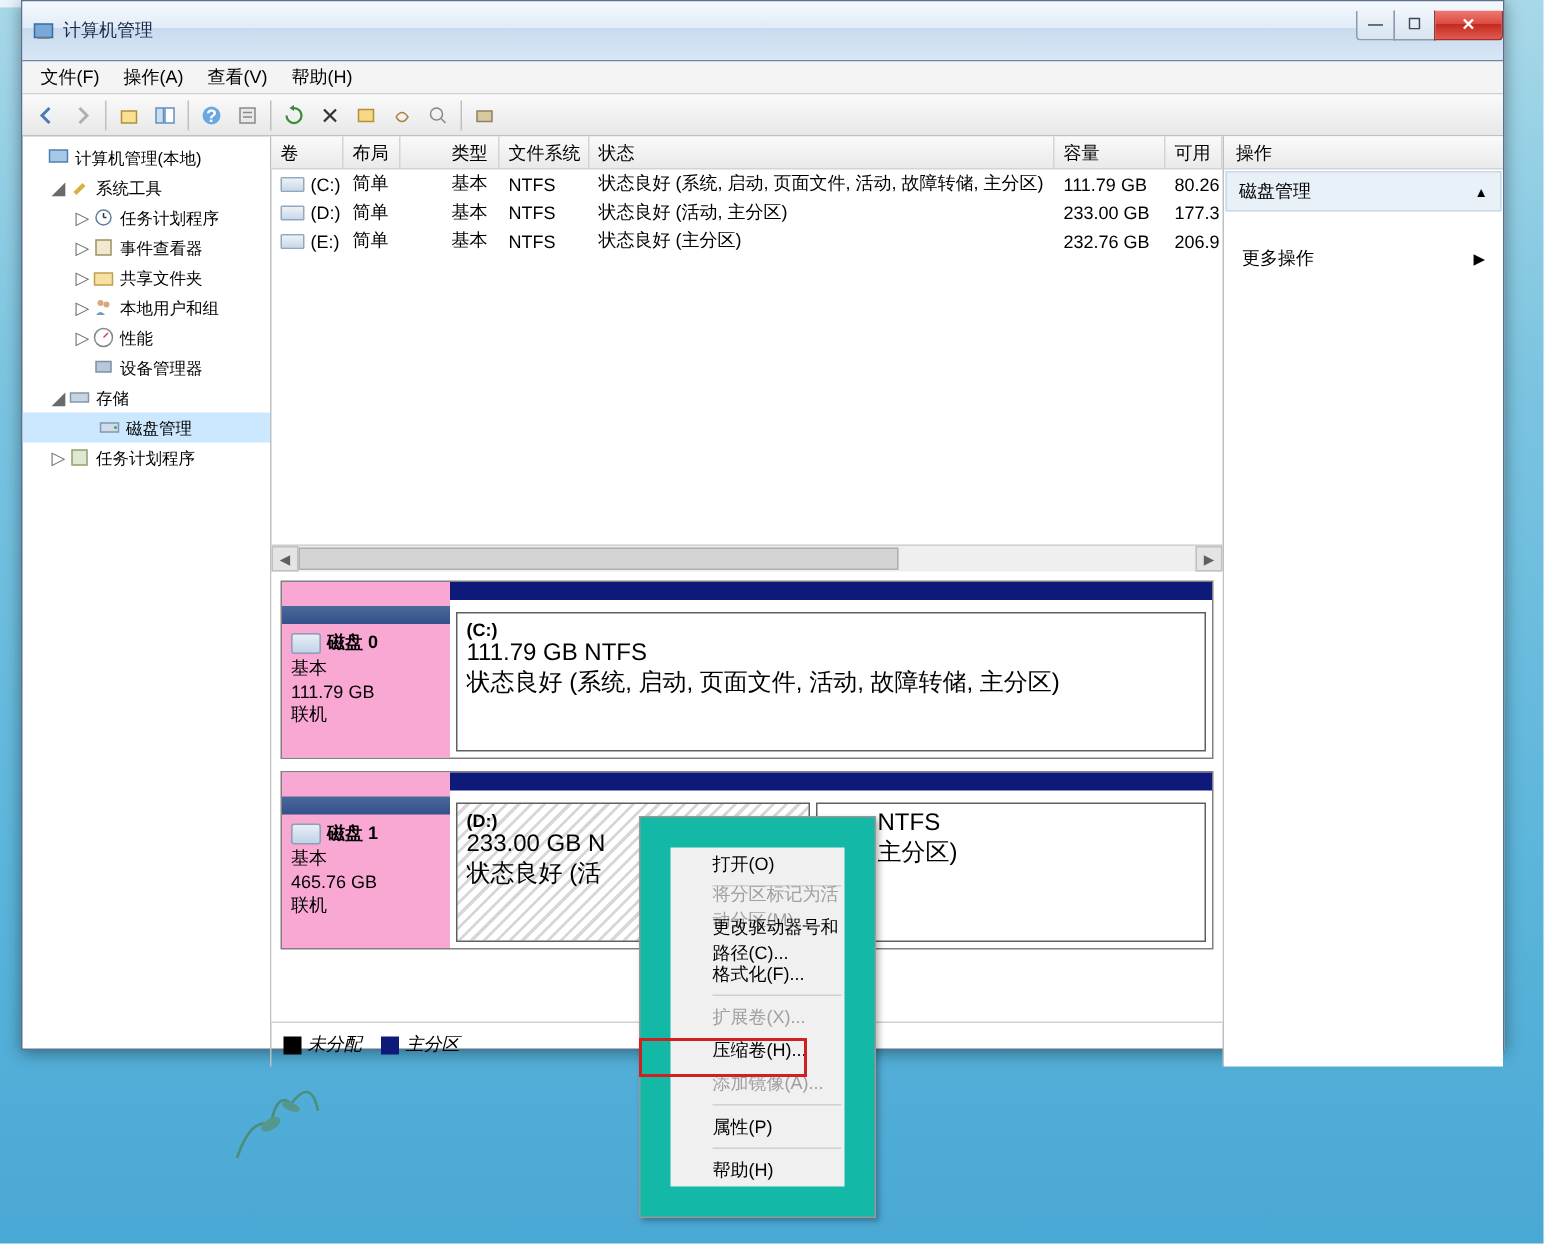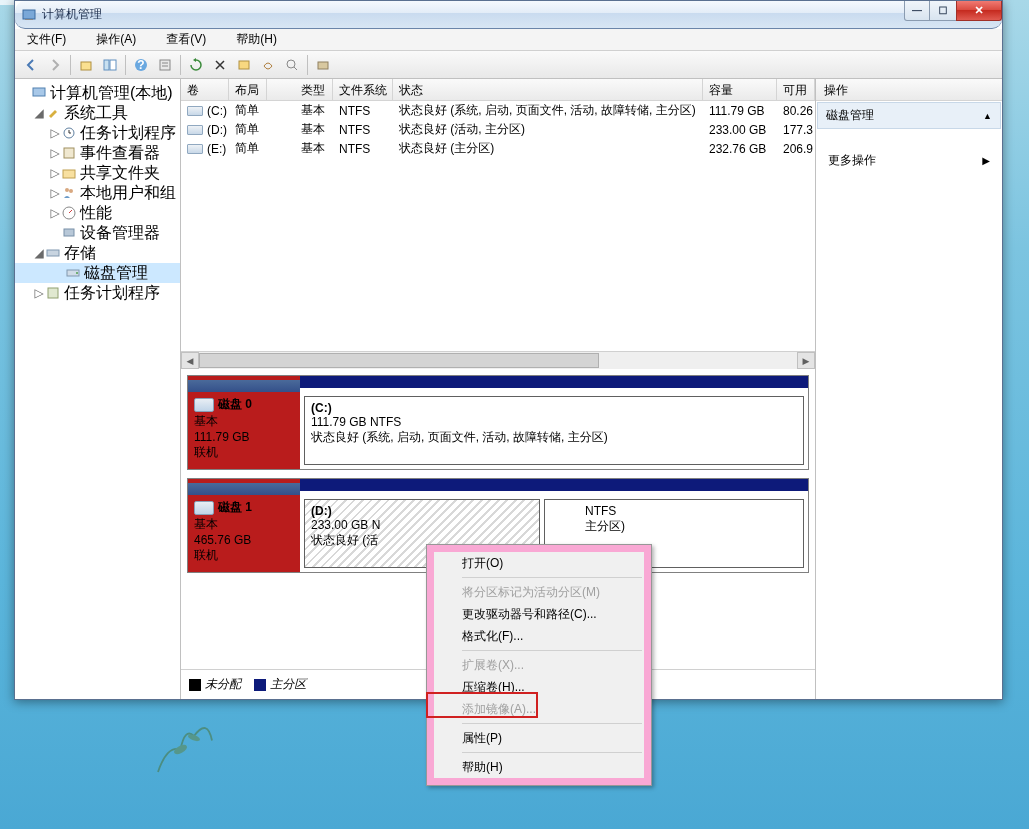--- a/index.html
+++ b/index.html
@@ -1,39 +1,39 @@
 <!DOCTYPE html>
 <html><head>
 <meta charset="utf-8">
 <style>
   * { box-sizing: border-box; margin: 0; padding: 0; font-family: "Microsoft YaHei", Tahoma, sans-serif; font-size: 12px; }
   body { background: linear-gradient(180deg, #a8d8e8 0%, #7cc4e0 30%, #5bb5db 70%, #4aa8d4 100%); width: 1029px; height: 829px; overflow: hidden; position: relative; }
   .bg-light { position: absolute; top: 0; left: 0; width: 50%; height: 5px; background: linear-gradient(90deg, #e8f4fa, #a8d8e8); }
   .window { position: absolute; top: 0; left: 14px; width: 989px; height: 700px; background: #fff; border: 1px solid #5a7090; box-shadow: 0 2px 10px rgba(0,0,0,.4); }
-  .titlebar { height: 28px; background: linear-gradient(180deg, #f5f9fd 0%, #e2ecf7 45%, #c9dbef 46%, #d8e6f4 100%); border-bottom: 1px solid #6b85a9; display: flex; align-items: center; padding-left: 6px; border-radius: 10px; }
+  .titlebar { height: 40px; background: linear-gradient(180deg, #f5f9fd 0%, #e2ecf7 45%, #c9dbef 46%, #d8e6f4 100%); border-bottom: 1px solid #6b85a9; display: flex; align-items: center; padding-left: 6px; }
   .title-ico { width: 16px; height: 16px; margin-right: 5px; display: inline-flex; align-items: center; justify-content: center; }
   .title-ico svg { width: 16px; height: 16px; }
   .title-text { color: #1a2b4a; font-size: 12px; }
   .win-controls { margin-left: auto; display: flex; height: 20px; margin-top: -8px; }
   .win-btn { width: 28px; height: 20px; border: 1px solid #8a9bb0; border-top: none; background: linear-gradient(180deg,#f0f5fa,#d8e4f0); display:flex; align-items:center; justify-content:center; margin-left: -1px; }
   .win-btn.min { border-radius: 0 0 0 3px; width: 26px; }
   .win-btn.close { width: 46px; border-radius: 0 0 3px 0; background: linear-gradient(180deg,#f07a72,#d94a3f 48%,#c52a1f 49%,#e05a50); border-color:#a03028; }
   .win-btn span { color:#3a4a60; font-weight:bold; font-size:10px; }
   .win-btn.close span { color:#fff; font-size:11px; }
-  .menubar { height: 22px; background: #f4f4f4; border-bottom: 1px solid #d0d0d0; display:flex; align-items:flex-end; padding-left: 4px; gap: 14px; }
+  .menubar { height: 22px; background: #f4f4f4; border-bottom: 1px solid #d0d0d0; display:flex; align-items:flex-end; padding-left: 4px; gap: 0; }
   .menu-item { padding: 2px 8px; cursor: default; }
   .toolbar { height: 28px; background: linear-gradient(180deg,#fafafa,#e8e8e8); border-bottom: 1px solid #c0c0c0; display:flex; align-items:center; padding-left:4px; gap:0; }
   .tb-btn { width: 24px; height: 24px; display:flex; align-items:center; justify-content:center; }
   .tb-sep { width: 1px; height: 20px; background: #c0c0c0; margin: 0 3px; }
   .content { display:flex; height: calc(100% - 78px); }
   .tree-pane { width: 195px; border-right: 1px solid #c0c0c0; padding: 4px 0; overflow: auto; }
   .tree-node { display:flex; align-items:center; height: 20px; padding-left: 4px; white-space: nowrap; }
   .tree-exp { width: 12px; text-align:center; color:#6a6a6a; cursor:default; }
   .tree-ico { width: 16px; height: 16px; margin-right: 3px; display:inline-flex; align-items:center; justify-content:center; }
-  .tree-label { font-size: 16px; }
+  .tree-label { font-size: 11px; }
   .tree-node.sel { background: #cce8ff; }
   .tree-node.sel .tree-label { }
   .indent1 { padding-left: 18px; }
   .indent2 { padding-left: 34px; }
   .indent3 { padding-left: 50px; }
   .main-pane { flex: 1; display:flex; }
   .disk-pane { flex:1; display:flex; flex-direction:column; border-right: 1px solid #c0c0c0; min-width:0; }
   .vol-list { height: 290px; display:flex; flex-direction:column; }
   .vol-header { display:flex; height: 22px; background: linear-gradient(180deg,#fafafa,#eaeaea); border-bottom: 1px solid #d4d4d4; }
   .vh { border-right: 1px solid #d4d4d4; padding: 3px 6px; font-size:12px; overflow:hidden; white-space:nowrap; }
@@ -41,40 +41,40 @@
   .vol-rows { flex:1; overflow:auto; }
   .vol-row { display:flex; height: 19px; align-items:center; }
   .vc { padding: 0 6px; font-size:12px; overflow:hidden; white-space:nowrap; }
   .vol-ico { width:16px; height:10px; background: linear-gradient(180deg,#eef2f6,#c8d8e8); border:1px solid #90a8c0; border-radius:1px; margin-right:4px; display:inline-block; vertical-align:middle; }
   .hscroll { height: 18px; background:#efefef; border-top:1px solid #d0d0d0; position:relative; }
   .hscroll-arrow { position:absolute; top:0; width:18px; height:17px; background:#e4e4e4; border:1px solid #c0c0c0; display:flex; align-items:center; justify-content:center; font-size:9px; color:#606060; }
   .hscroll-arrow.l { left:0; } .hscroll-arrow.r { right:0; }
   .hscroll-thumb { position:absolute; left:18px; top:1px; height:15px; width:400px; background:#d4d4d4; border:1px solid #b0b0b0; }
   .graphical { flex:1; overflow:auto; padding: 6px; background:#fff; }
   .disk-block { display:flex; margin-bottom: 8px; border:1px solid #808080; }
-  .disk-head { width: 112px; padding: 8px 6px; background:#b91c1c; }
+  .disk-head { width: 112px; padding: 20px 6px; background:#f9a8d4; }
   .disk-head-top { height: 12px; background: linear-gradient(180deg,#4a6a9a,#34508a); margin: -4px -6px 4px -6px; }
   .disk-head .nm { font-weight:bold; }
   .disk-head .ln { font-size:12px; }
   .disk-ico { width:20px; height:14px; background: linear-gradient(180deg,#e8eef4,#c0d4e8); border:1px solid #88a0b8; border-radius:2px; display:inline-block; vertical-align:middle; margin-right:4px; }
   .disk-body { flex:1; padding: 4px; display:flex; gap: 4px; }
   .disk-body-top { height: 12px; background:#0d1a7a; margin: -4px -4px 4px -4px; }
   .part { flex:1; border: 1px solid #606060; padding: 4px 6px; position:relative; min-width:0; }
   .part.hatch { background: repeating-linear-gradient(135deg, #fff, #fff 4px, #d8d8d8 4px, #d8d8d8 6px); }
   .part .pn { font-weight:bold; }
-  .part .pl { font-size:12px; white-space:nowrap; overflow:hidden; }
+  .part .pl { font-size:16px; white-space:nowrap; overflow:hidden; }
   .legend { padding: 6px 8px; border-top:1px solid #d0d0d0; font-size:12px;font-style:italic; }
   .leg-sw { display:inline-block; width:12px; height:12px; vertical-align:middle; margin-right:4px; }
   .actions-pane { width: 186px; background:#fff; }
   .actions-header { height:22px; background: linear-gradient(180deg,#fafafa,#eaeaea); border-bottom:1px solid #d4d4d4; padding:3px 8px; font-size:12px; }
   .actions-sub1 { background:#e8f0f8; border:1px solid #c8d8e8; margin:1px; padding: 4px 8px; display:flex; align-items:center; justify-content:space-between; }
   .actions-sub1 .tri { font-size:9px; }
   .actions-item { padding: 22px 12px; display:flex; align-items:center; justify-content:space-between; }
   .actions-item .arr { font-size:10px; }
-  .context-menu { position:absolute; left: 426px; top: 544px; width: 226px; background:#f9a8d4; border:1px solid #979797; box-shadow: 2px 2px 4px rgba(0,0,0,.3); padding: 7px; z-index: 100; }
+  .context-menu { position:absolute; left: 426px; top: 544px; width: 158px; background:#14b8a6; border:1px solid #979797; box-shadow: 2px 2px 4px rgba(0,0,0,.3); padding: 20px; z-index: 100; }
   .cm-inner { background:#f0f0f0; }
   .cm-item { height: 22px; display:flex; align-items:center; padding-left: 28px; font-size:12px; position:relative; }
   .cm-item.disabled { color:#a0a0a0; }
   .cm-sep { height:1px; background:#d0d0d0; margin: 3px 2px 3px 28px; }
   .red-box { position:absolute; left: 426px; top: 692px; width: 112px; height: 26px; border: 2px solid #d02020; z-index: 101; pointer-events:none; }
   .plant { position:absolute; left:140px; top:700px; width:90px; height:90px; opacity:.6; }
 </style>
 </head>
 <body>
 

